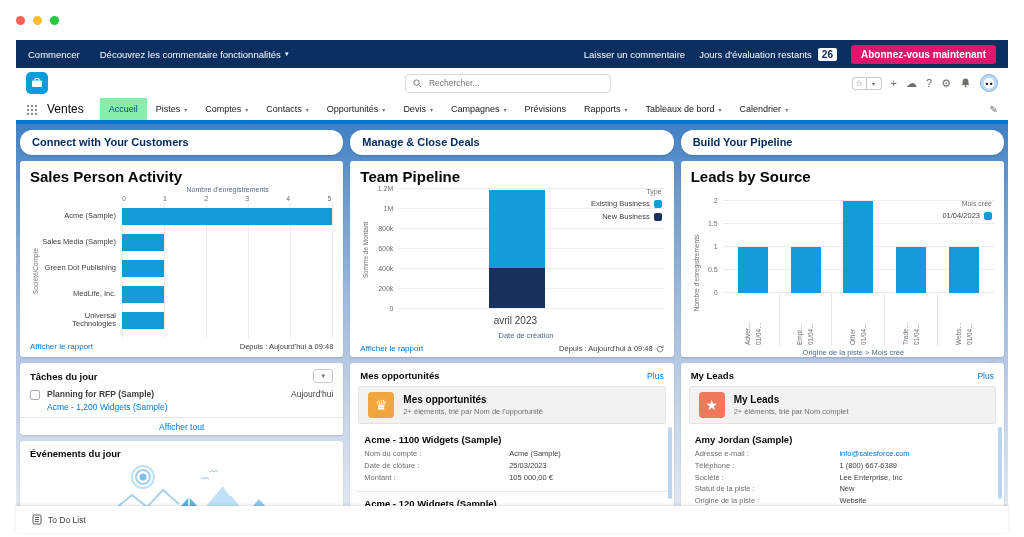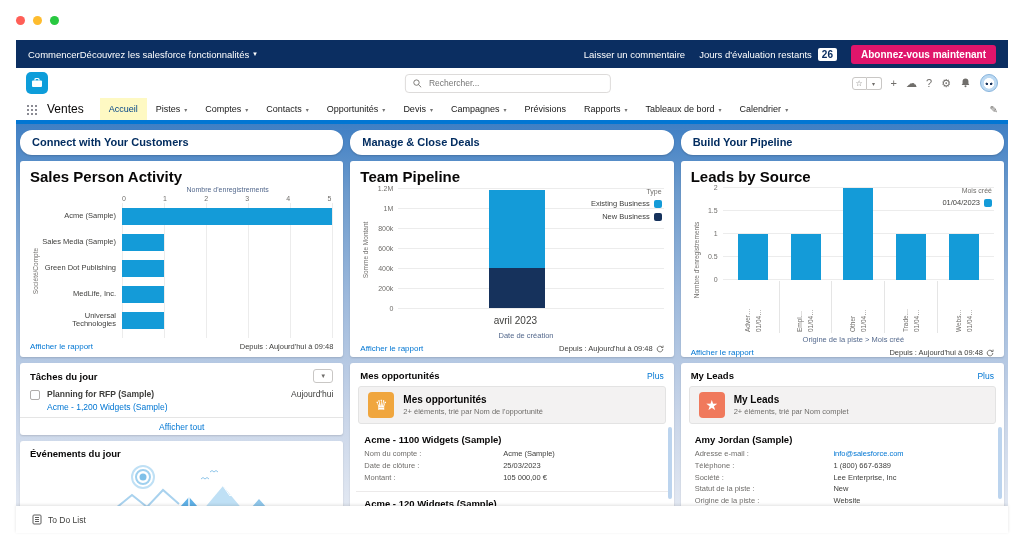--- a/index.html
+++ b/index.html
@@ -4,21 +4,21 @@
 <style>
   html,body{margin:0;padding:0;background:#fff;}
   *{box-sizing:border-box;}
   .window{width:1024px;height:537px;background:#fff;font-family:"Liberation Sans",sans-serif;position:relative;overflow:hidden;border-radius:10px;}
   
   .titlebar{height:40px;display:flex;align-items:center;padding-left:16px;gap:8px;background:#fff;}
   .dot{width:9px;height:9px;border-radius:50%;}
   
   .app{margin:0 16px;width:992px;}
   
-  .promo{height:28px;background:#0b2e61;color:#fff;display:flex;align-items:center;padding:0 12px;font-size:9.5px;}
+  .promo{height:28px;background:#0b2e61;color:#fff;display:flex;align-items:center;padding:0 12px;font-size:9.5px;gap:20px;}
   .promo .right{margin-left:auto;display:flex;align-items:center;gap:14px;}
   .promo a{color:#fff;text-decoration:none;cursor:pointer;}
   .discover{display:flex;align-items:center;gap:4px;cursor:pointer;}
   .caret{font-size:7px;}
   .trial{display:flex;align-items:center;gap:6px;}
   .trial-badge{background:#fff;color:#0b2e61;font-weight:bold;font-size:10px;padding:1px 4px;border-radius:2px;}
   .subscribe{background:#e0156b;color:#fff;border:none;font-size:10px;font-weight:bold;padding:4px 10px;border-radius:3px;font-family:inherit;cursor:pointer;}
   
   .sf-header{height:30px;background:#fff;display:flex;align-items:center;padding:0 10px;position:relative;}
   .app-icon{width:22px;height:22px;border-radius:5px;background:#0d9dda;display:flex;align-items:center;justify-content:center;}
@@ -30,21 +30,21 @@
   .favbox span:first-child{border-radius:3px 0 0 3px;}
   .favbox span:last-child{border-radius:0 3px 3px 0;border-left:none;font-size:6px;}
   .hico{font-size:11px;line-height:1;cursor:pointer;}
   .avatar{width:18px;height:18px;border-radius:50%;border:1px solid #88b5dd;background-color:#bcd9f2;background-image:radial-gradient(circle at 36% 55%,#16325c 1px,transparent 1.5px),radial-gradient(circle at 64% 55%,#16325c 1px,transparent 1.5px),radial-gradient(circle at 50% 52%,#fff 5px,transparent 5.6px);}
   
   .nav{height:26px;background:#fff;display:flex;align-items:center;padding:0 10px;border-bottom:4px solid #0176d3;gap:10px;}
   .waffle{width:11px;height:11px;background-image:radial-gradient(circle,#8b8b93 1.1px,transparent 1.4px);background-size:4px 4px;cursor:pointer;flex:none;}
   .appname{font-size:12px;color:#080707;margin-right:6px;white-space:nowrap;}
   .tabs{display:flex;align-items:stretch;height:100%;}
   .tab{display:flex;align-items:center;gap:4px;padding:0 9px;font-size:9px;color:#181818;cursor:pointer;white-space:nowrap;}
-  .tab.active{background:#fef9c3;color:#014486;}
+  .tab.active{background:#86efac;color:#014486;}
   .chev{font-size:6px;color:#747474;}
   .pencil{margin-left:auto;font-size:10px;color:#706e6b;cursor:pointer;}
   
   .content{height:382px;overflow:hidden;background:linear-gradient(180deg,#3f7fc4 0%,#6d9bcd 18%,#9db9dc 45%,#c7d4e8 75%,#e2e8f2 100%);padding:6px 4px 0;display:flex;gap:7px;}
   .col{flex:1;min-width:0;display:flex;flex-direction:column;}
   .header-card{background:#fff;border-radius:12px;box-shadow:0 1px 2px rgba(0,0,0,.18);padding:6px 12px;font-size:11px;font-weight:bold;color:#032d60;margin-bottom:6px;height:25px;flex:none;}
   .card{background:#fff;border-radius:3px;box-shadow:0 1px 2px rgba(0,0,0,.14);margin-bottom:6px;flex:none;}
   .chart-card{height:196px;padding:7px 10px 6px;display:flex;flex-direction:column;position:relative;}
   .chart-title{font-size:15px;font-weight:bold;color:#080707;}
   .chart-footer{display:flex;justify-content:space-between;align-items:center;padding-top:4px;margin-top:auto;}
@@ -66,21 +66,21 @@
   .c2-yticks{width:28px;flex:none;height:127px;display:flex;flex-direction:column;justify-content:space-between;align-items:flex-end;font-size:7px;color:#706e6b;padding-right:5px;margin-top:-3px;}
   .c2-plot{flex:1;height:121px;position:relative;background-image:linear-gradient(#ececec 1px,transparent 1px);background-size:100% 20px;}
   .c2-bar{position:absolute;bottom:1px;left:34%;width:56px;display:flex;flex-direction:column;}
   .legend{position:absolute;top:0;right:2px;text-align:right;}
   .legend-title{color:#706e6b;font-size:7px;margin-bottom:4px;}
   .legend-row{display:flex;justify-content:flex-end;align-items:center;gap:4px;margin-bottom:4px;font-size:7.5px;color:#3e3e3c;}
   .swatch{width:8px;height:8px;border-radius:2px;flex:none;}
   .c2-cat{font-size:10px;color:#3e3e3c;margin:3px 0 1px 100px;width:110px;text-align:center;}
   .c2-xtitle{font-size:7.5px;color:#54698d;text-align:center;margin-top:4px;margin-left:28px;}
   
-  .c3-wrap{display:flex;flex:1;margin-top:2px;}
+  .c3-wrap{display:flex;flex:1;margin-top:15px;}
   .c3-yticks{width:22px;flex:none;height:99px;display:flex;flex-direction:column;justify-content:space-between;align-items:flex-end;font-size:7px;color:#706e6b;padding-right:5px;margin-top:-3px;}
   .c3-main{flex:1;display:flex;flex-direction:column;}
   .c3-plot{height:93px;position:relative;background-image:linear-gradient(#ececec 1px,transparent 1px);background-size:100% 23px;}
   .c3-bars{position:absolute;left:0;right:0;top:0;bottom:0;display:flex;justify-content:space-around;align-items:flex-end;padding:0 4px;}
   .c3-bar{width:30px;}
   .c3-xlabels{display:flex;justify-content:space-around;height:52px;margin-top:1px;padding:0 4px;}
   .c3-xslot{flex:1;display:flex;align-items:center;justify-content:center;}
   .c3-xslot:not(:first-child){border-left:1px solid #e5e5e5;}
   .c3-xlabel{transform:rotate(-90deg);width:50px;font-size:6.5px;color:#706e6b;line-height:1.7;white-space:nowrap;}
   .c3-xtitle{font-size:7.5px;color:#54698d;text-align:center;margin-top:2px;margin-left:22px;}
@@ -106,21 +106,21 @@
   .panel-title{font-size:9.5px;font-weight:bold;color:#080707;}
   .panel-more{font-size:8.5px;color:#0176d3;cursor:pointer;}
   .list-banner{margin:0 8px 4px;background:#f3f2f2;border:1px solid #e3e3e3;border-radius:3px;padding:5px 9px;display:flex;align-items:center;gap:9px;}
   .banner-icon{width:26px;height:26px;border-radius:4px;display:flex;align-items:center;justify-content:center;color:#fff;font-size:14px;flex:none;}
   .banner-title{font-size:10px;font-weight:bold;color:#080707;}
   .banner-sub{font-size:7.5px;color:#706e6b;margin-top:2px;}
   .records{padding:0 6px;}
   .record{padding:6px 8px 7px;}
   .record + .record{border-top:1px solid #eceaea;}
   .rec-name{font-size:9.5px;font-weight:bold;color:#080707;margin-bottom:4px;cursor:pointer;}
-  .frow{display:flex;font-size:7.5px;margin-bottom:2px;line-height:1.3;}
+  .frow{display:flex;font-size:7.5px;margin-bottom:2px;line-height:1.3;gap:6px;}
   .flabel{width:47%;color:#706e6b;flex:none;}
   .fval{color:#3e3e3c;}
   .fval.link{color:#0176d3;cursor:pointer;}
   .scrollstrip{position:absolute;right:2px;top:64px;height:72px;width:4px;background:#bcd4ee;border-radius:2px;cursor:pointer;}
   
   .utility{height:27px;background:#fff;display:flex;align-items:center;gap:6px;padding:0 16px;font-size:8.5px;color:#3e3e3c;box-shadow:0 -1px 3px rgba(0,0,0,.12);position:relative;}
 </style>
 </head>
 <body>
 
@@ -130,21 +130,21 @@
     <span class="dot" style="background:#ff5f57"></span>
     <span class="dot" style="background:#febc2e"></span>
     <span class="dot" style="background:#28c840"></span>
   </div>
 
   <div class="app">
 
     <div class="promo">
       <a>Commencer</a>
       <span class="discover">
-        <span>Découvrez les salesforce fonctionnalités</span>
+        <span>Découvrez les commentaire fonctionnalités</span>
         <span class="caret">▾</span>
       </span>
       <span class="right">
         <a>Laisser un commentaire</a>
         <span class="trial">
           <span>Jours d'évaluation restants</span>
           <span class="trial-badge">26</span>
         </span>
         <button class="subscribe">Abonnez-vous maintenant</button>
       </span>

